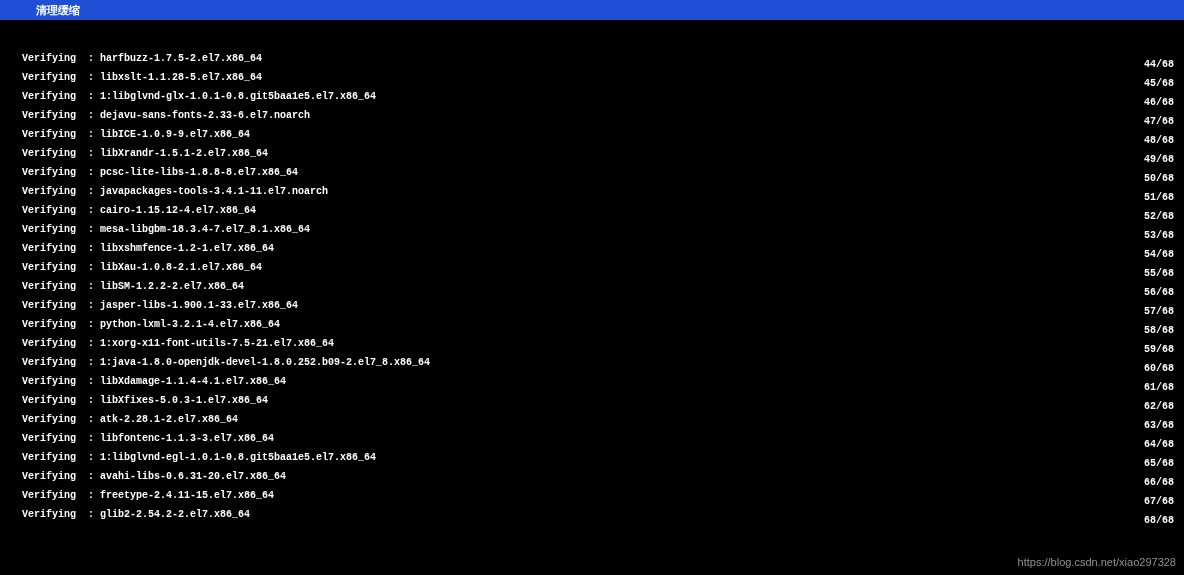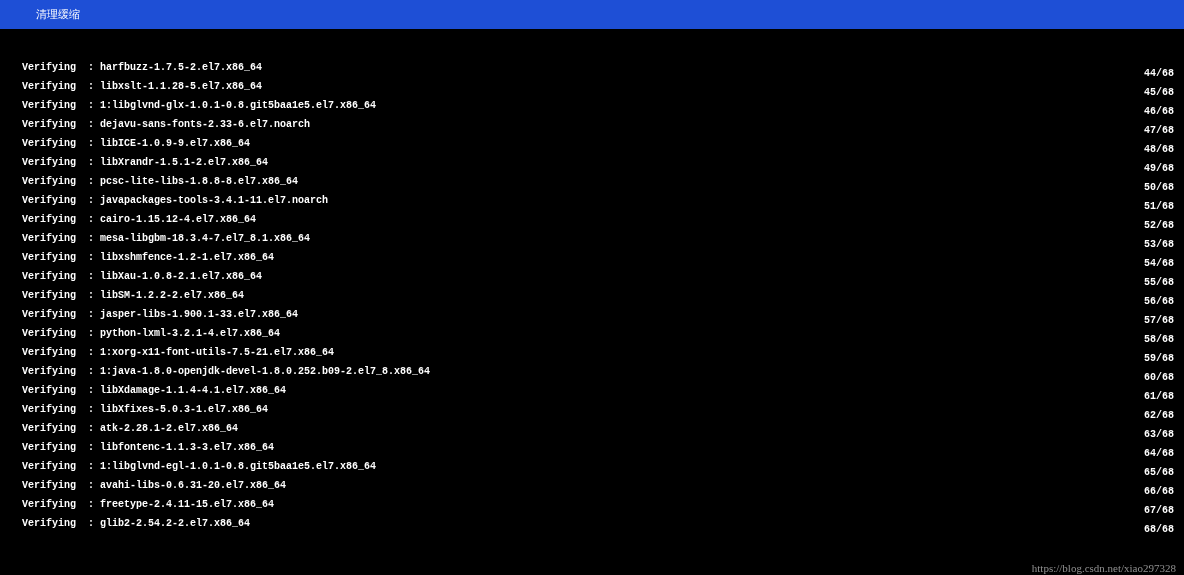--- a/index.html
+++ b/index.html
@@ -9,47 +9,48 @@
     font-family: "Consolas", "Courier New", monospace;
     font-size: 10px;
     line-height: 1.3;
     width: 1184px;
     height: 575px;
     overflow: hidden;
     position: relative;
   }
   .topbar {
     background: #1e4fd6;
-    height: 29px;
+    height: 20px;
     display: flex;
     align-items: center;
     padding-left: 30px;
+    font-weight: bold;
   }
   .topbar-btn {
     color: #fff;
     font-size: 11px;
     font-family: "Microsoft YaHei", sans-serif;
     padding: 2px 6px;
     cursor: pointer;
   }
   .terminal {
     padding: 6px 10px 0 10px;
     white-space: pre;
     font-weight: bold;
   }
   .verify-line { display: flex; justify-content: space-between; width: 100%; }
   .verify-left { white-space: pre; text-align: right; }
   .verify-right { white-space: pre; text-align: right; margin-top: 6px; }
   .section-title { }
   .watermark {
     position: absolute;
     right: 8px;
-    bottom: 0;
+    bottom: 6px;
     color: #a9a9a9;
-    font-family: Liberation Serif, serif;
+    font-family: Liberation Sans, sans-serif;
     font-size: 11px;
     opacity: 0.85;
   }
 </style>
 </head>
 <body>
 
 <div class="topbar">
   <span class="topbar-btn">清理缓缩</span>
 </div>

